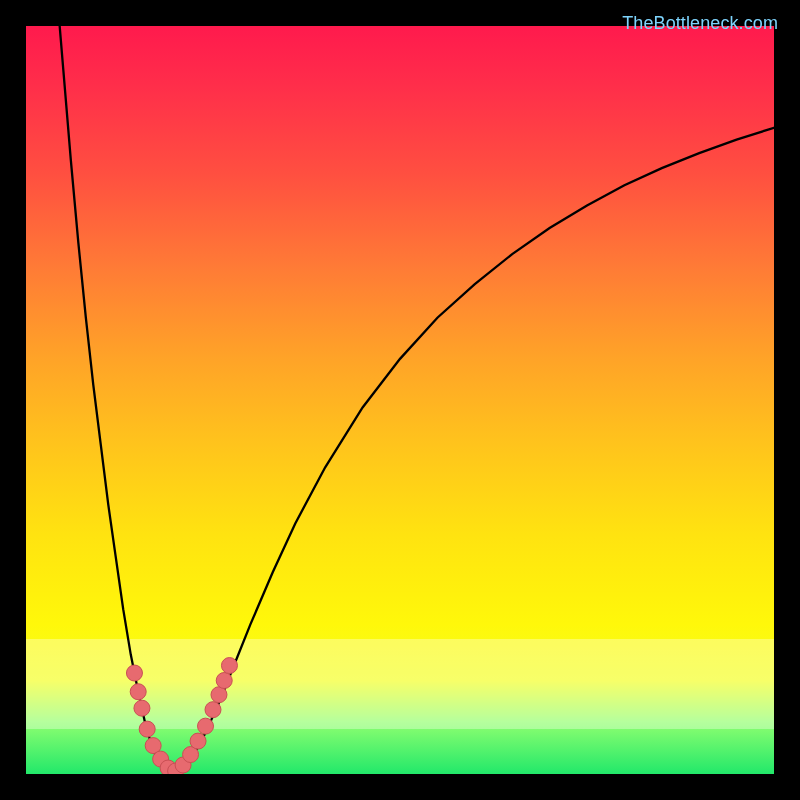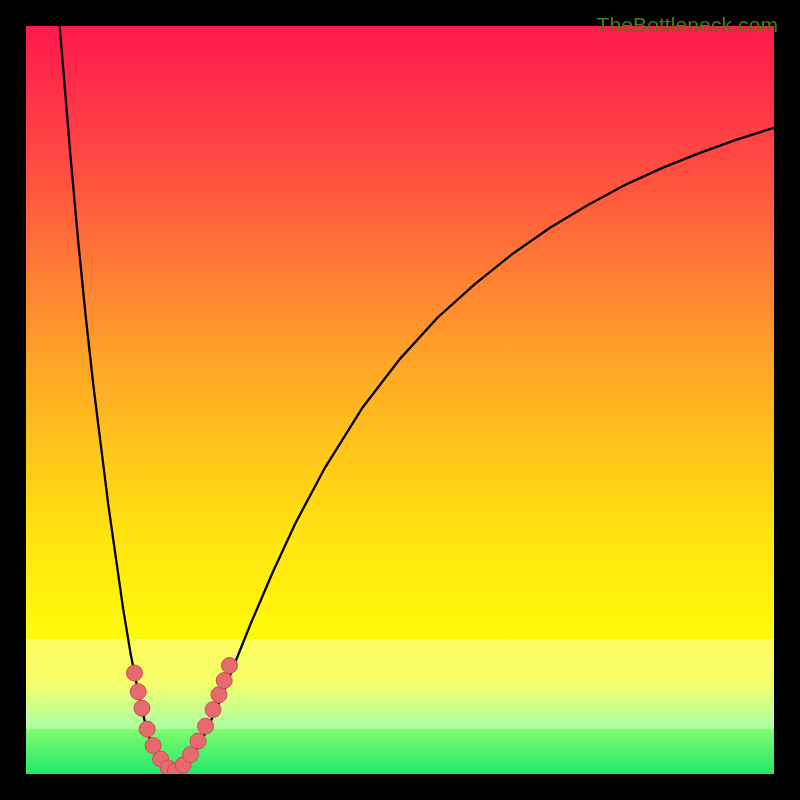--- a/index.html
+++ b/index.html
@@ -55,22 +55,22 @@
     position: absolute;
     left: 0; top: 0;
     width: 748px;
     height: 748px;
     overflow: visible;
   }
   .watermark {
     position: absolute;
     top: 13px;
     right: 22px;
-    color: #4d7c0f;
-    font-size: 21px;
+    color: #7dd3fc;
+    font-size: 18px;
     letter-spacing: 0.1px;
     font-weight: 400;
     font-family: Arial, Helvetica, sans-serif;
   }
 </style>
 </head>
 <body>
 
 <div class="outer">
   <div class="plot-area">

